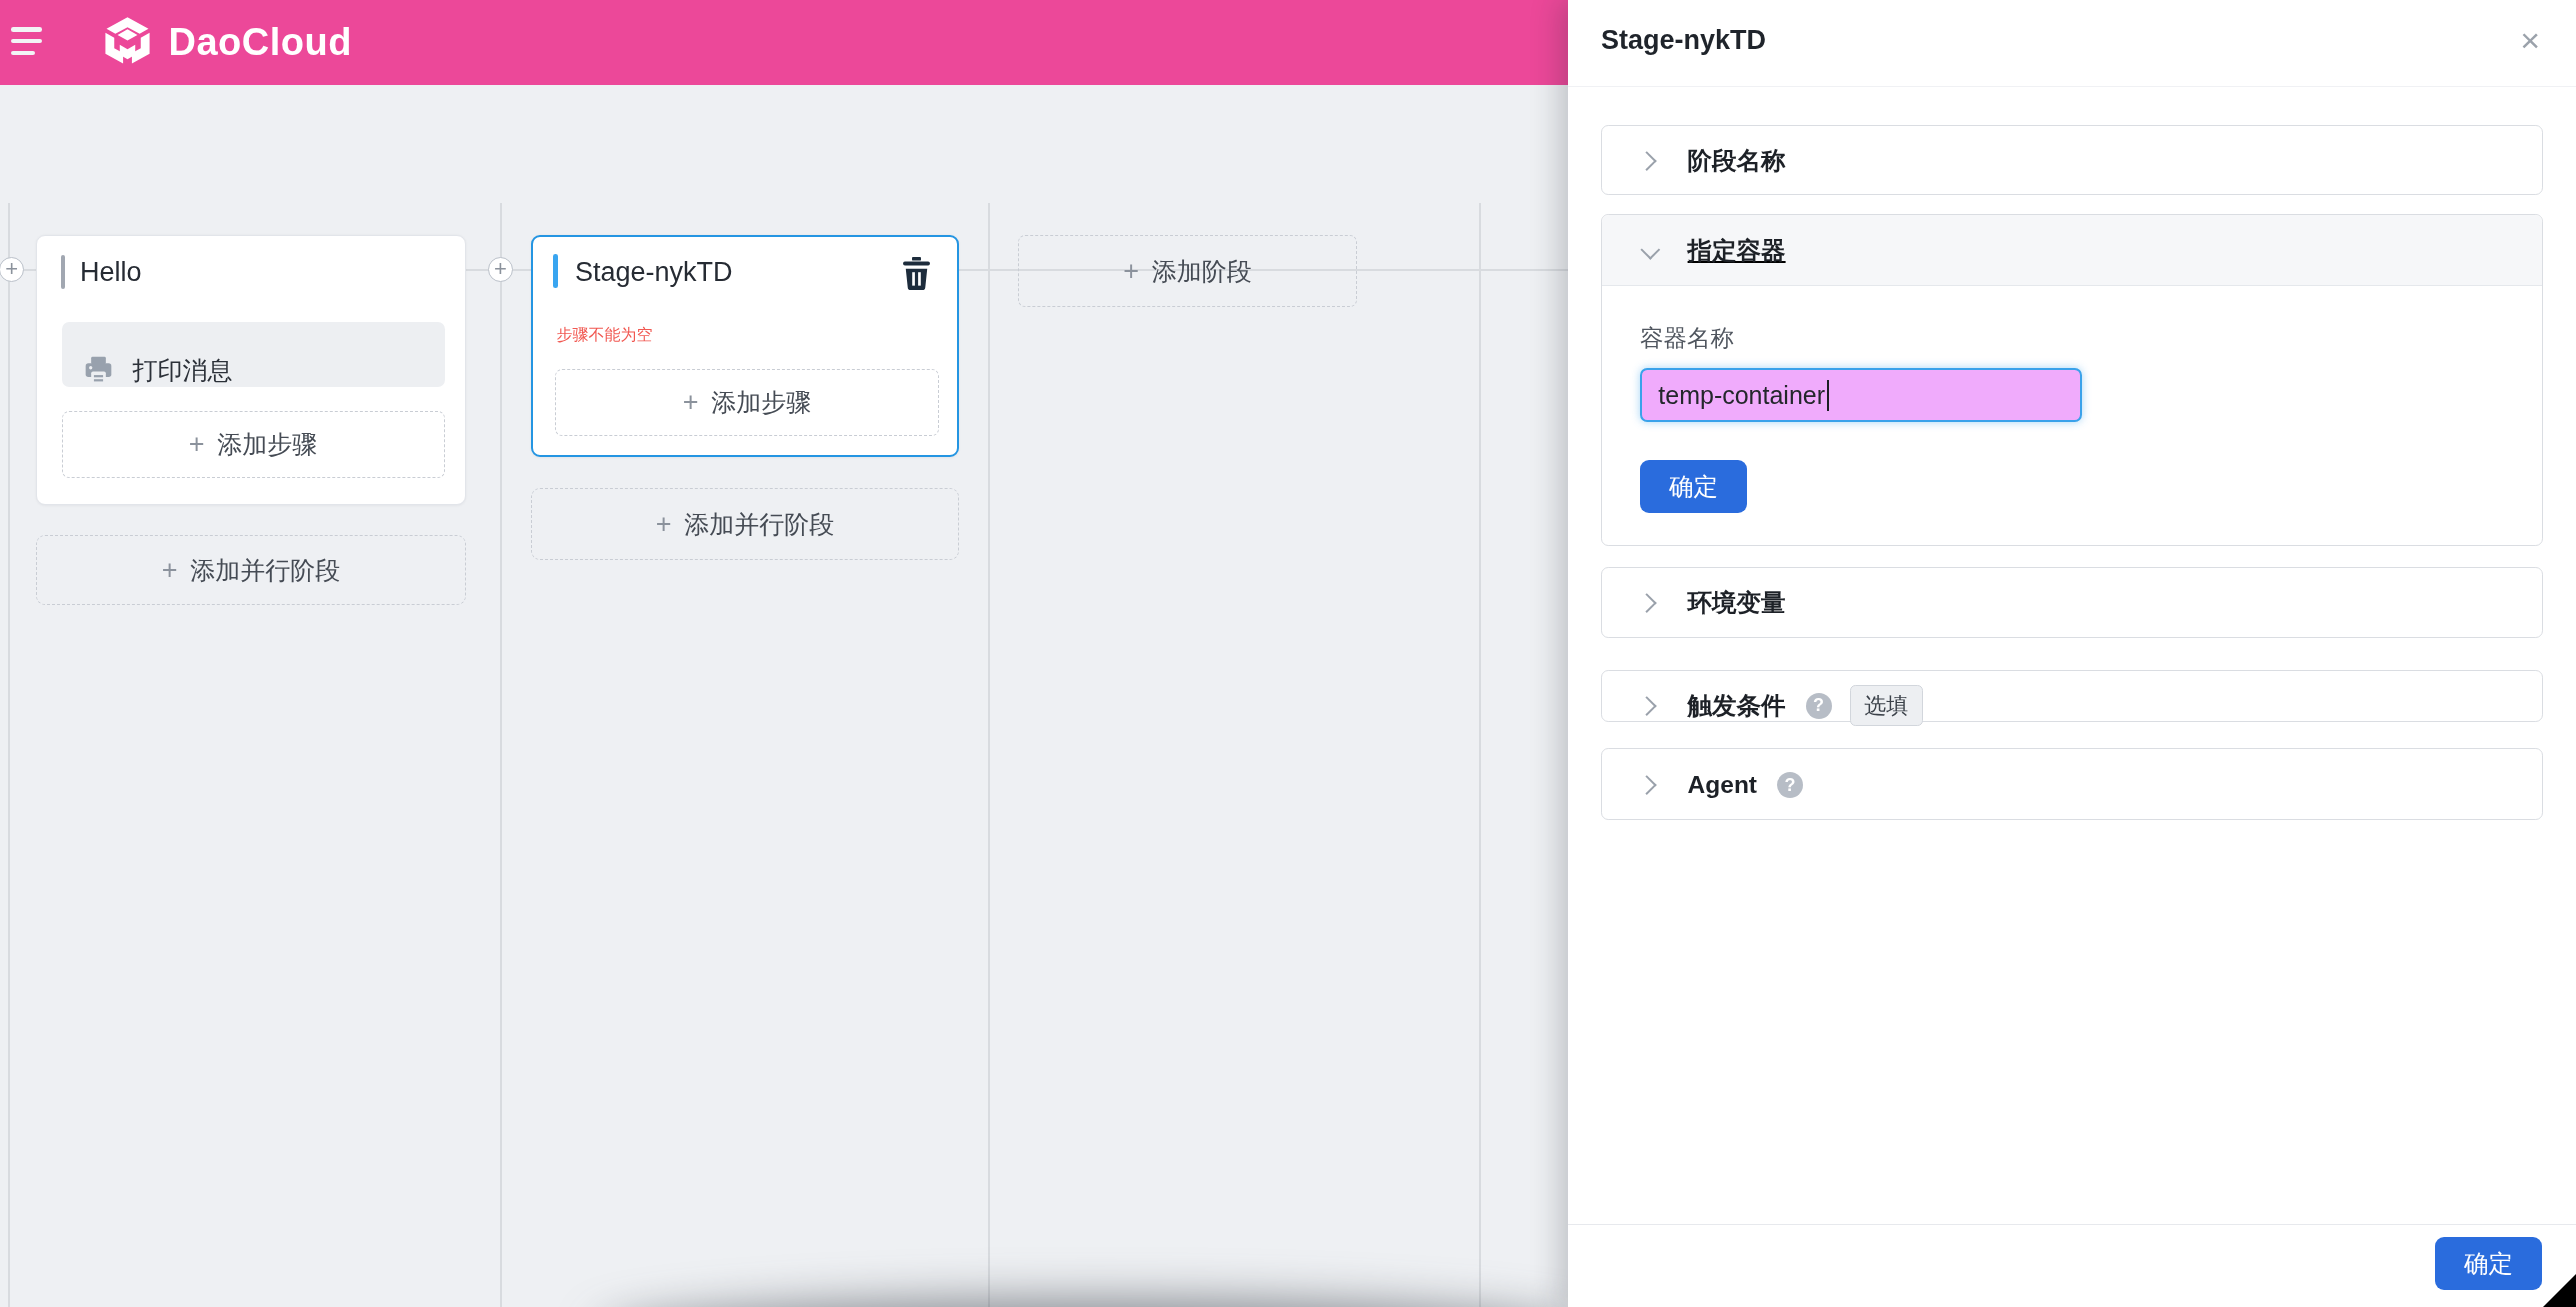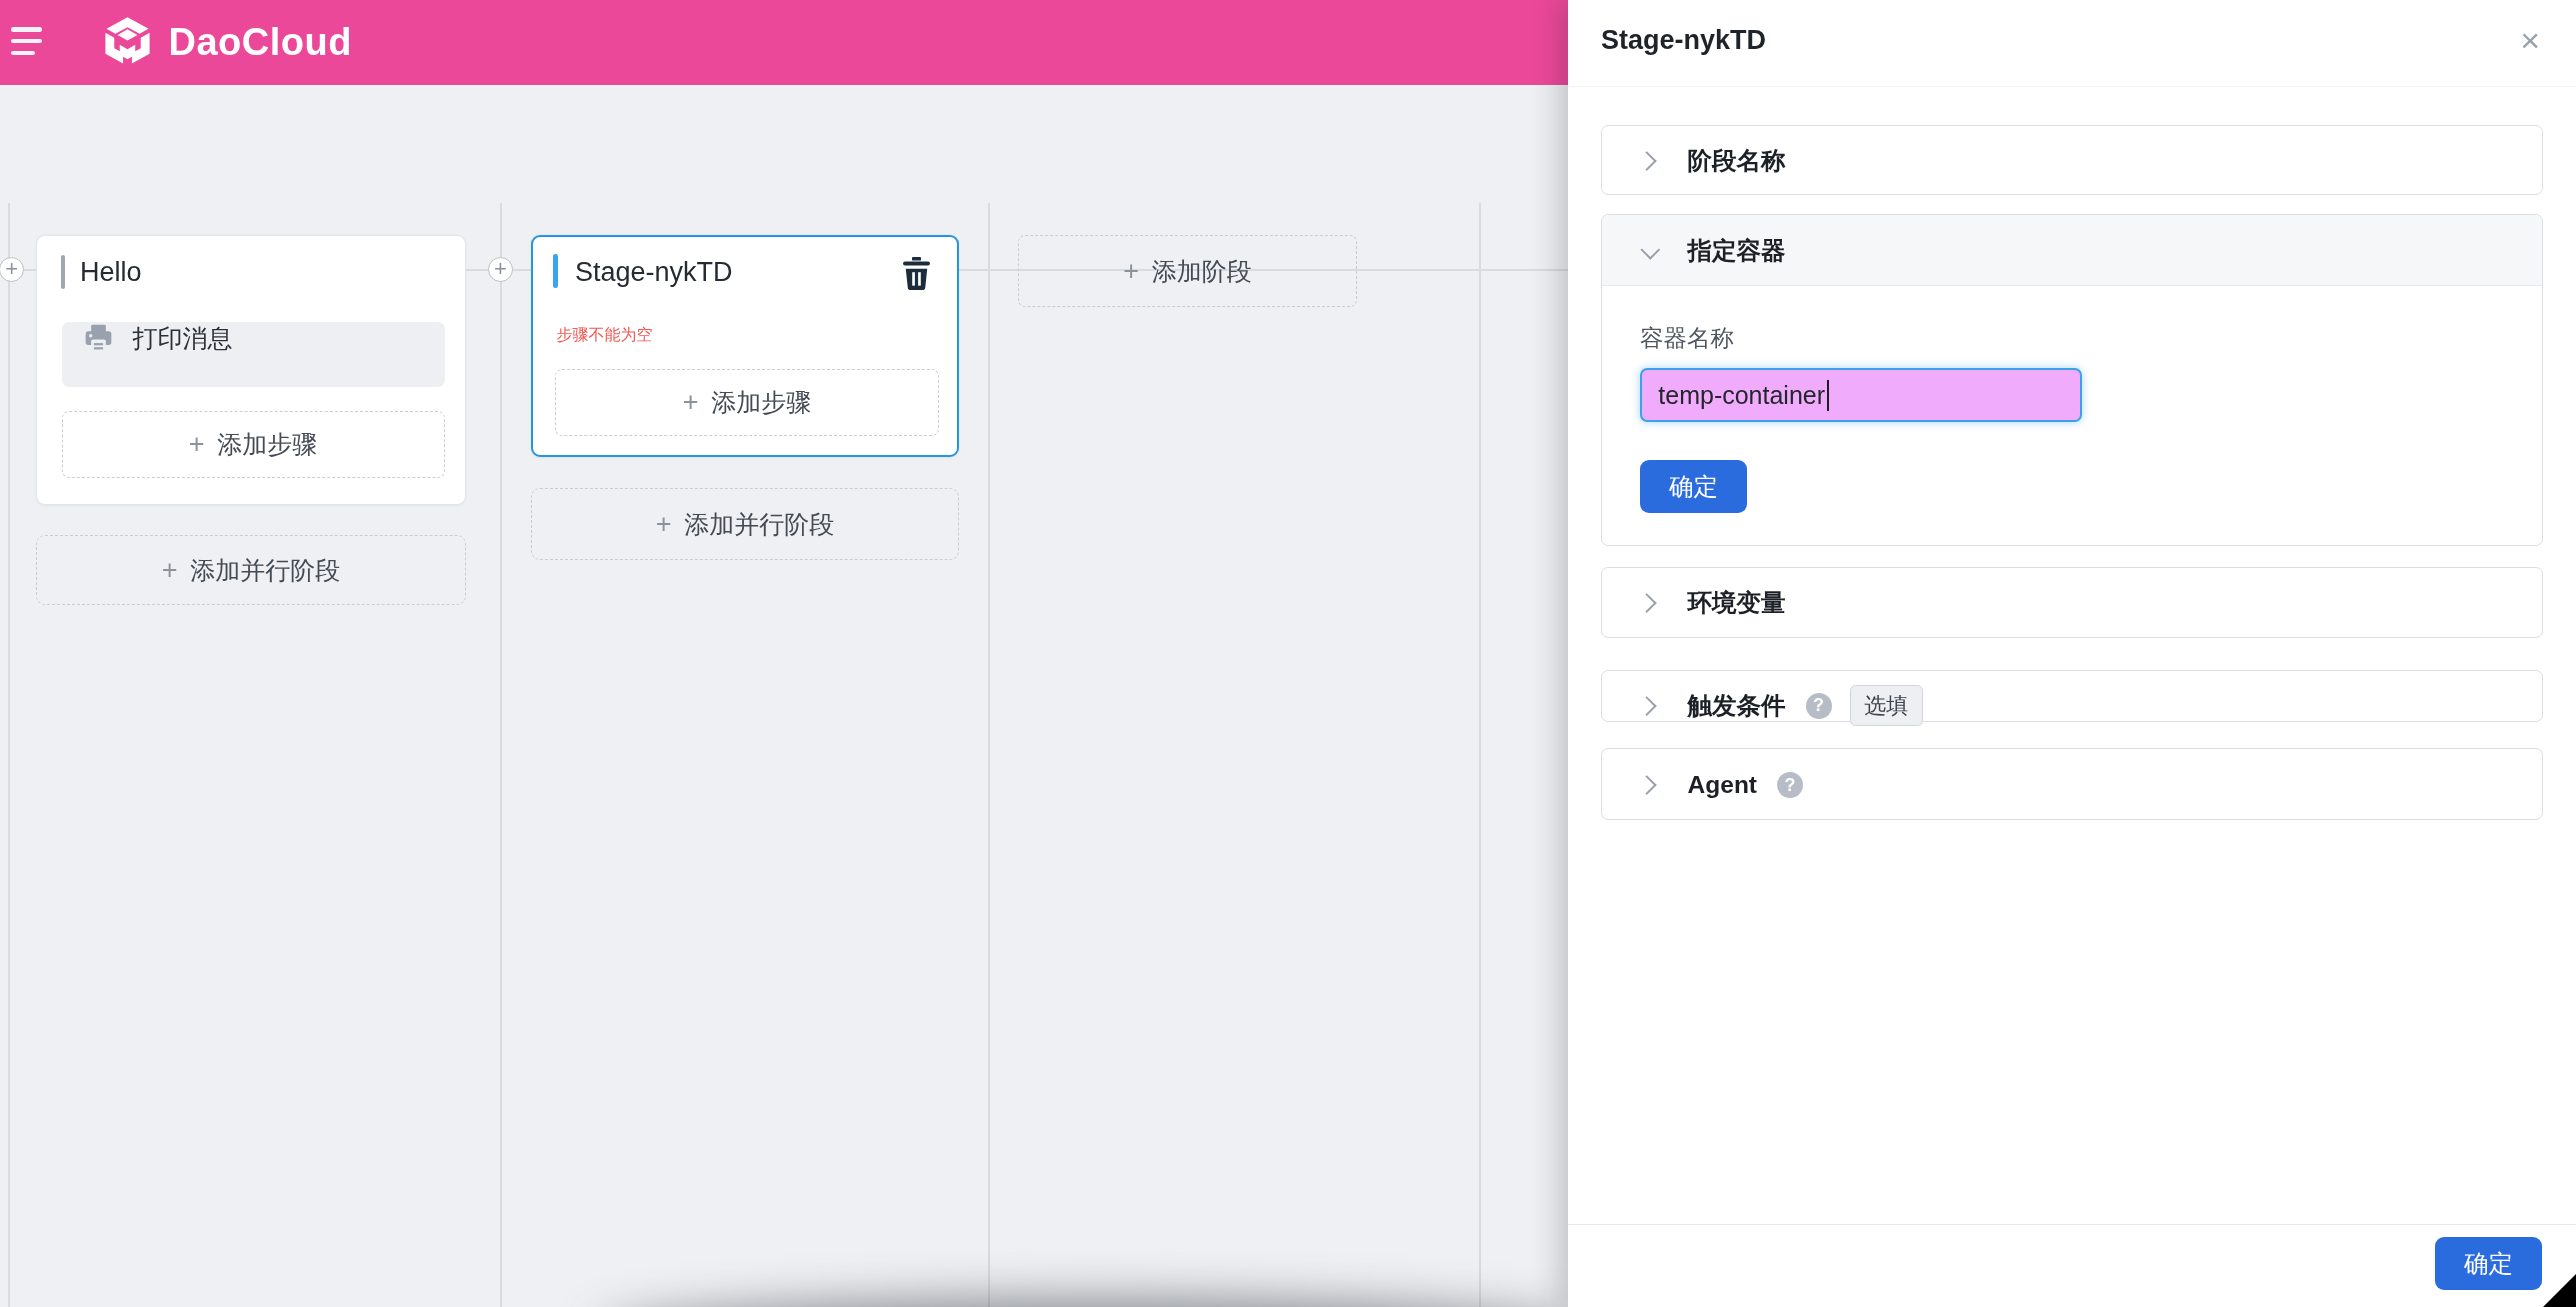--- a/index.html
+++ b/index.html
@@ -38,21 +38,21 @@
   .stage-bar { position:absolute; width:4.5px; height:34px; border-radius:2.3px; }
   .bar-gray { left:23.5px; top:19px; background:#a1a7b1; }
   .bar-blue { left:20px; top:17px; background:#39a5f0; }
   .card-title { position:absolute; font-size:27px; color:#262b33; line-height:36px; }
   .hello-card .card-title { left:43px; top:18px; }
   .stage-card .card-title { left:42px; top:17px; }
   .trash { position:absolute; right:25px; top:20px; width:31px; height:34px; cursor:pointer; }
   .stage-error { position:absolute; left:23.5px; top:88px; font-size:16px; color:#f15952; }
 
   .step-row { position:absolute; left:24.5px; top:86px; width:383px; height:65px; background:#edeff2; border-radius:7.2px;
-              display:flex; align-items:flex-start; padding-left:20px; gap:18px; cursor:pointer; }
+              display:flex; align-items:flex-end; padding-left:20px; gap:18px; cursor:pointer; }
   .step-row .lbl { font-size:25px; color:#2b3038; }
 
   .dashed { border:1.8px dashed #c9cdd4; border-radius:7.2px; display:flex; align-items:center; justify-content:center;
             gap:12.7px; color:#454b54; font-size:25px; cursor:pointer; background:transparent; }
   .dashed .plus { color:#8b929c; font-size:27px; line-height:27px; }
   .add-step-1 { position:absolute; left:24.5px; top:175px; width:383px; height:67px; }
   .add-step-2 { position:absolute; left:22px; top:132px; width:384px; height:67px; }
   .parallel-1 { position:absolute; left:36px; top:332px; width:430px; height:70px; border-radius:9px; }
   .parallel-2 { position:absolute; left:531px; top:285px; width:428px; height:72px; border-radius:9px; }
   .add-stage  { position:absolute; left:1018px; top:32px; width:339px; height:72px; }
@@ -66,21 +66,21 @@
   .panel-title { position:absolute; left:33px; top:24.5px; font-size:27px; font-weight:bold; color:#1f242b; }
   .panel-close { position:absolute; right:36px; top:20px; font-size:34px; color:#9ba2ab; line-height:40px; cursor:pointer; }
 
   .section { position:absolute; left:33px; width:942px; background:#fff; border:1.4px solid #dadde2; border-radius:7.2px; }
   .sec-row { display:flex; align-items:center; height:69px; padding-left:38px; cursor:pointer; }
   .sec-label { font-size:24.5px; font-weight:bold; color:#1d2127; margin-left:34px; }
   .chev { width:13.6px; height:13.6px; border-top:2.3px solid #9aa1ab; border-right:2.3px solid #9aa1ab; display:inline-block; }
   .chev.right { transform:rotate(45deg); }
   .chev.down  { transform:rotate(135deg) translate(-2.7px,-2.7px); }
   .sec1 { top:125px; height:70px; }
-  .sec2 { top:214px; height:332px; }
+  .sec2 { top:214px; height:332px;text-decoration:underline; }
   .sec2-header { height:71px; background:#f6f7f9; border-bottom:0.9px solid #e5e8ec; border-radius:7.2px 7.2px 0 0;
                  display:flex; align-items:center; padding-left:38px; cursor:pointer; }
   .sec3 { top:567px; height:71px; }
   .sec4 { top:670px; height:52px; }
   .sec5 { top:748px; height:72px; }
 
   .field-label { position:absolute; left:38px; top:107px; font-size:23.5px; color:#50565f; }
   .input-wrap { position:absolute; left:38px; top:153px; width:442px; height:54px; }
   .text-input { width:100%; height:100%; border:2.3px solid #3aa2ea; border-radius:7.2px; padding:0 16.3px;
                 font-size:25px; color:#23272b; outline:none; background:#f0abfc;

